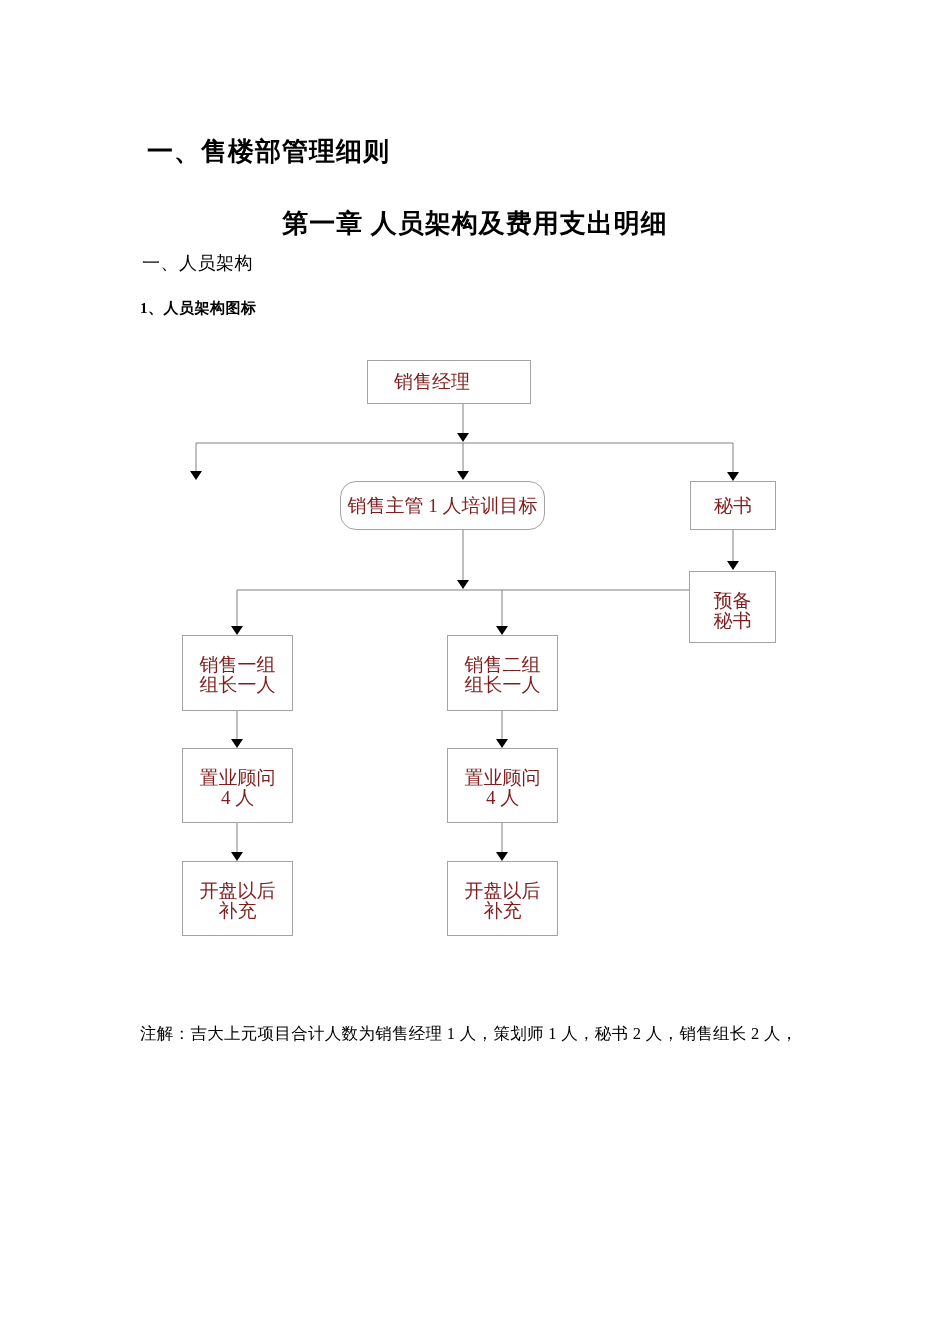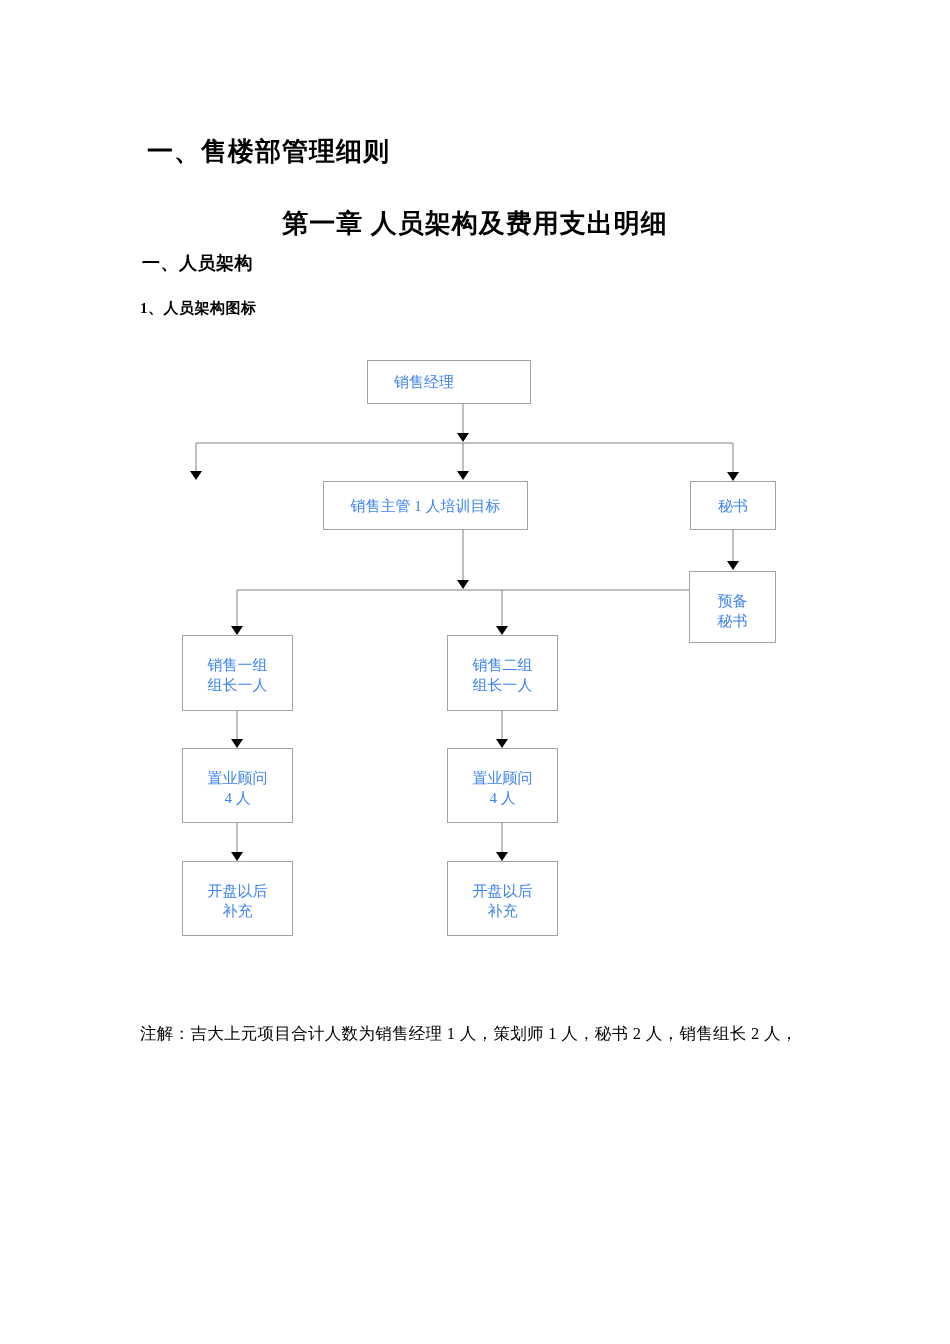--- a/index.html
+++ b/index.html
@@ -18,36 +18,36 @@
     white-space:nowrap;
   }
   .h2{
     position:absolute;left:0;top:206px;width:950px;
     text-align:center;
     font-size:26px;font-weight:bold;letter-spacing:1px;
     white-space:nowrap;
   }
   .h3{
     position:absolute;left:142px;top:251px;
-    font-size:18px;font-weight:bold;letter-spacing:0.5px;
+    font-size:18px;font-weight:normal;letter-spacing:0.5px;
     white-space:nowrap;
   }
   .h4{
     position:absolute;left:140px;top:299px;
     font-size:15px;font-weight:bold;letter-spacing:0.5px;
     white-space:nowrap;
   }
   .connectors{position:absolute;left:0;top:0;width:950px;height:1344px;}
   .obox{
     position:absolute;
     border:1px solid #a3a3a3;
     background:#ffffff;
     box-sizing:border-box;
-    font-size:15px;
-    color:#3b82f6;
+    font-size:19px;
+    color:#7f1d1d;
     line-height:20px;
   }
   .obox.c{display:flex;align-items:center;justify-content:center;}
   .obox.lft{display:flex;align-items:center;justify-content:flex-start;padding-left:26px;}
   .obox.ml{text-align:center;padding-top:19px;white-space:pre-line;}
   .note{
     position:absolute;left:140px;top:1018px;width:720px;
     font-size:16.5px;font-weight:normal;
     line-height:31px;letter-spacing:0.3px;
   }
@@ -91,21 +91,21 @@
       <polygon points="231,739 243,739 237,748"></polygon>
       <polygon points="496,739 508,739 502,748"></polygon>
       <polygon points="231,852 243,852 237,861"></polygon>
       <polygon points="496,852 508,852 502,861"></polygon>
     </g>
   </svg>
 
   <div class="obox lft" style="left:367px;top:360px;width:164px;height:44px;">销售经理</div>
 
 
-  <div class="obox c" style="left:323px;top:481px;width:205px;height:49px;">销售主管 1 人培训目标</div>
+  <div class="obox c" style="left:340px;top:481px;width:205px;height:49px;border-radius:16px;">销售主管 1 人培训目标</div>
 
   <div class="obox c" style="left:690px;top:481px;width:86px;height:49px;">秘书</div>
 
   <div class="obox ml" style="left:689px;top:571px;width:87px;height:72px;">预备
 秘书</div>
 
   <div class="obox ml" style="left:182px;top:635px;width:111px;height:76px;">销售一组
 组长一人</div>
 
   <div class="obox ml" style="left:447px;top:635px;width:111px;height:76px;">销售二组

